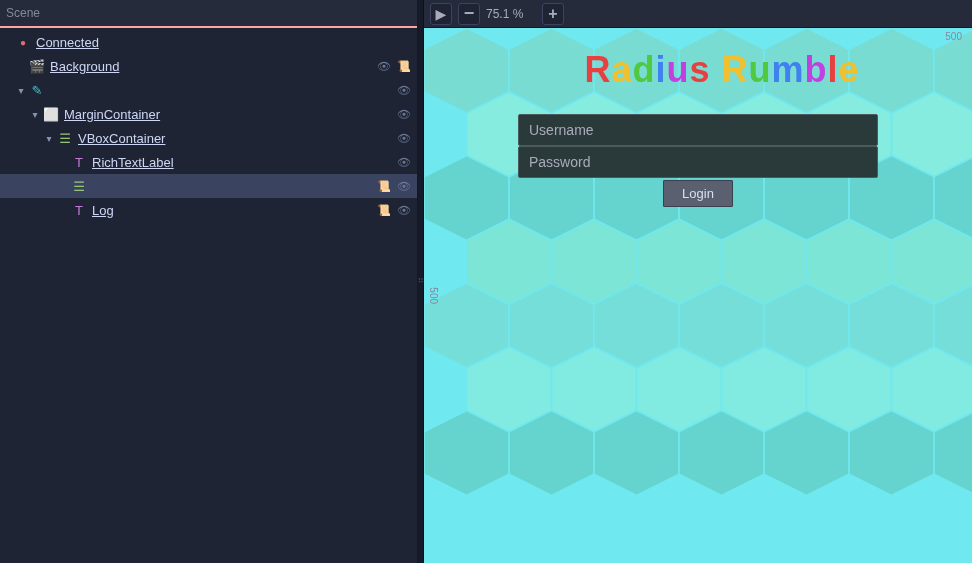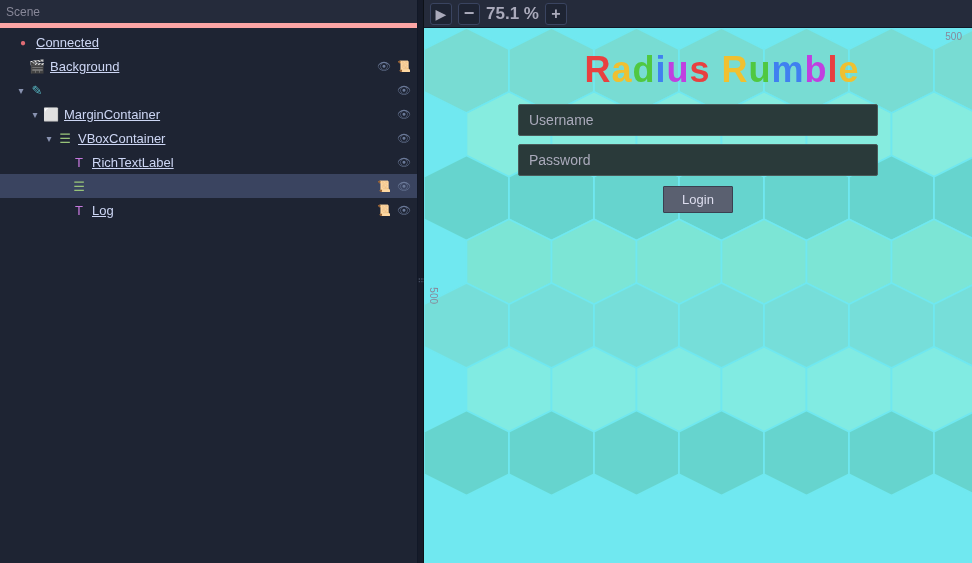--- a/index.html
+++ b/index.html
@@ -29,21 +29,21 @@
       border-right: 1px solid #111827;
       display: flex;
       flex-direction: column;
       flex-shrink: 0;
       overflow: hidden;
     }
 
     .scene-panel-toolbar {
       height: 28px;
       background: #252b3b;
-      border-bottom: 5px solid #fca5a5;
+      border-bottom: 2px solid #fca5a5;
       display: flex;
       align-items: center;
       padding: 0 6px;
       gap: 4px;
     }
 
     .scene-tree {
       flex: 1;
       overflow-y: auto;
       padding: 2px 0;
@@ -128,24 +128,23 @@
       align-items: center;
       justify-content: center;
       background: #1e2433;
       border: 1px solid #3a4460;
       border-radius: 3px;
       color: #aab;
       font-size: 14px;
       cursor: pointer;
     }
     .zoom-label {
-      font-size: 17px;
+      font-size: 12px;
       color: #aab;
       min-width: 50px;
-      font-weight: bold;
     }
 
     
     .game-preview {
       flex: 1;
       position: relative;
       overflow: hidden;
     }
 
     
@@ -171,22 +170,21 @@
       font-weight: bold;
       letter-spacing: 1px;
       line-height: 1.1;
       margin-left: 48px;
     }
 
     .login-form {
       display: flex;
       flex-direction: column;
       align-items: center;
-      gap: 8px;
-      margin-top: 4px;
+      margin-top: 14px;
     }
 
     .login-input {
       width: 360px;
       height: 32px;
       background: #2a3a3a;
       border: 1px solid #4a5a5a;
       color: #aab;
       font-size: 14px;
       padding: 0 10px;

